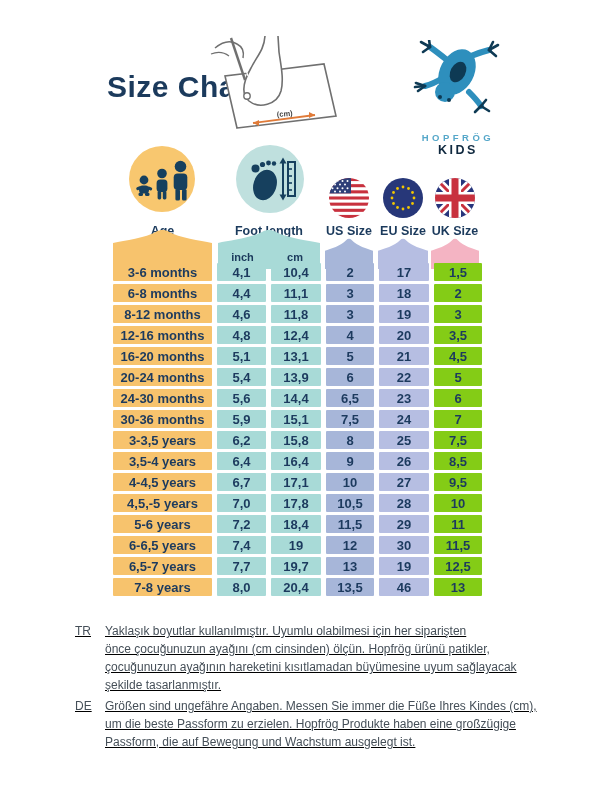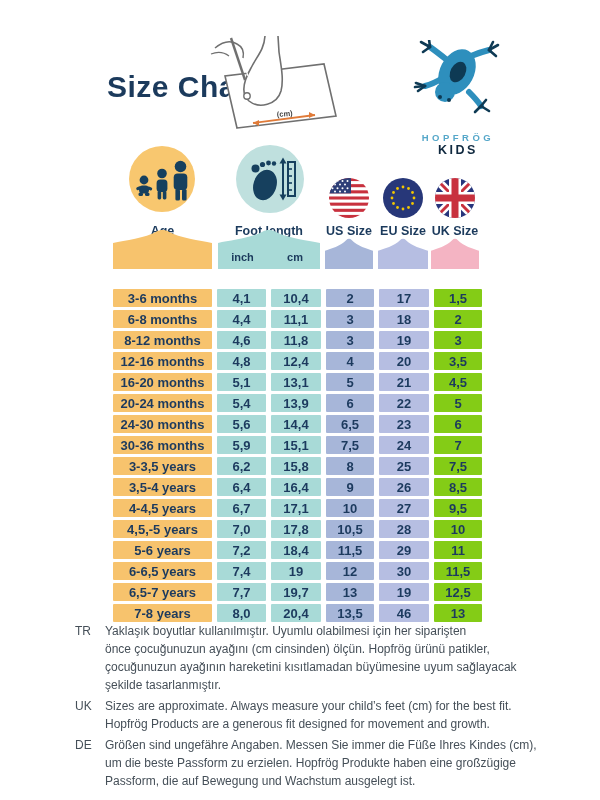--- a/index.html
+++ b/index.html
@@ -36,33 +36,33 @@
   .a-age  { left:113px; top:227px; width:99px;  height:42px; }
   .a-foot { left:218px; top:227px; width:102px; height:42px; }
   .a-us   { left:325px; top:236px; width:48px;  height:33px; }
   .a-eu   { left:378px; top:236px; width:50px;  height:33px; }
   .a-uk   { left:431px; top:236px; width:48px;  height:33px; }
   .subhead { position:absolute; top:24px; font-size:11px; font-weight:bold;
              color:#1B3A5C; text-align:center; }
   .sh-inch { left:0; width:49px; }
   .sh-cm   { left:52px; width:50px; }
 
-  .grid { position:absolute; left:113px; top:289px;
+  .grid { position:absolute; left:113px; top:263px;
           display:grid; grid-template-columns:99px 49px 50px 48px 50px 48px;
           column-gap:5px; row-gap:3px; grid-auto-rows:18px; }
   .cell { display:flex; align-items:center; justify-content:center;
           font-size:13px; font-weight:bold; color:#1C3A5E; border-radius:1px; }
   .col-age { background:#F7C36D; }
   .col-in  { background:#A8DAD7; }
   .col-cm  { background:#A8DAD7; }
   .col-us  { background:#A7B6D9; }
   .col-eu  { background:#B6BEE2; }
   .col-uk  { background:#84cc16; }
 
-  .notes { position:absolute; left:75px; top:622px; width:470px; }
+  .notes { position:absolute; left:75px; top:622px; width:470px;text-decoration:underline; }
   .note  { display:flex; margin-bottom:3px; }
   .note-code { width:30px; flex:0 0 30px; font-size:12px; color:#454F58; line-height:18px; }
   .note-text { flex:1; font-size:12px; color:#454F58; line-height:18px; white-space:pre-line; }
 </style>
 </head>
 <body>
 
 <div class="page">
 
   <div class="title">Size Chart</div>
@@ -384,25 +384,20 @@
 
   <div class="notes">
     <div class="note">
       <div class="note-code">TR</div>
       <div class="note-text">Yaklaşık boyutlar kullanılmıştır. Uyumlu olabilmesi için her siparişten
 önce çocuğunuzun ayağını (cm cinsinden) ölçün. Hopfrög ürünü patikler,
 çocuğunuzun ayağının hareketini kısıtlamadan büyümesine uyum sağlayacak
 şekilde tasarlanmıştır.</div>
     </div>
     <div class="note">
-      <div class="note-code">UK</div>
-      <div class="note-text">Sizes are approximate. Always measure your child’s feet (cm) for the best fit.
-Hopfrög Products are a generous fit designed for movement and growth.</div>
-    </div>
-    <div class="note">
       <div class="note-code">DE</div>
       <div class="note-text">Größen sind ungefähre Angaben. Messen Sie immer die Füße Ihres Kindes (cm),
 um die beste Passform zu erzielen. Hopfrög Produkte haben eine großzügige
 Passform, die auf Bewegung und Wachstum ausgelegt ist.</div>
     </div>
   </div>
 
 </div>
 
 </body></html>

